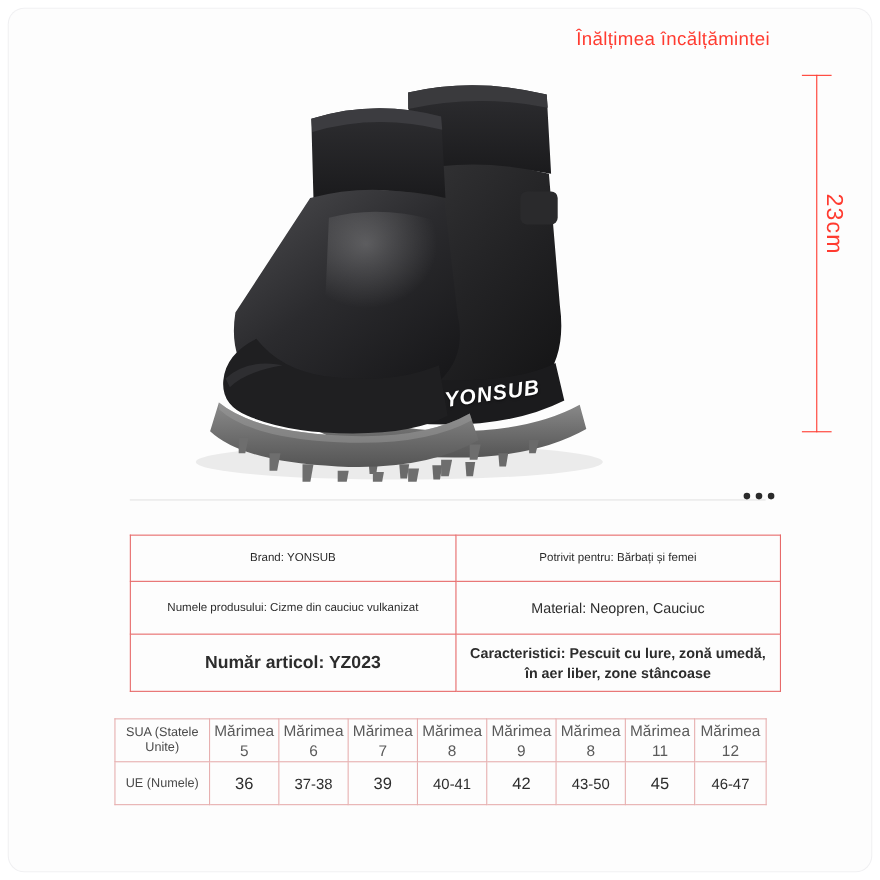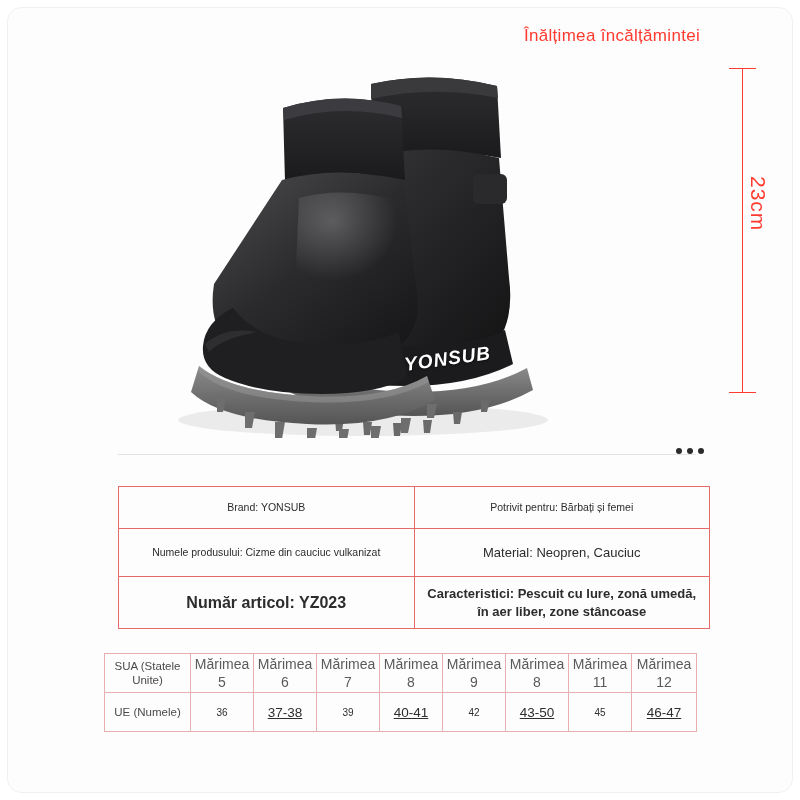--- a/index.html
+++ b/index.html
@@ -163,27 +163,26 @@
     font-size: 11.5px;
     color: #4a4a4a;
     line-height: 1.25;
   }
   .size-table .hdr {
     font-size: 14px;
     color: #5a5a5a;
     line-height: 1.3;
   }
   .size-table .val {
-    font-size: 10px;
+    font-size: 15px;
     color: #2d2d2d;
   }
   .size-table .val-sm {
     font-size: 13.5px;
     color: #2d2d2d;
-    text-decoration: underline;
   }
 </style>
 </head>
 <body>
 
 <div class="page">
   <div class="card">
 
     <div class="height-label">Înălțimea încălțămintei</div>
     <div class="vline"></div>

